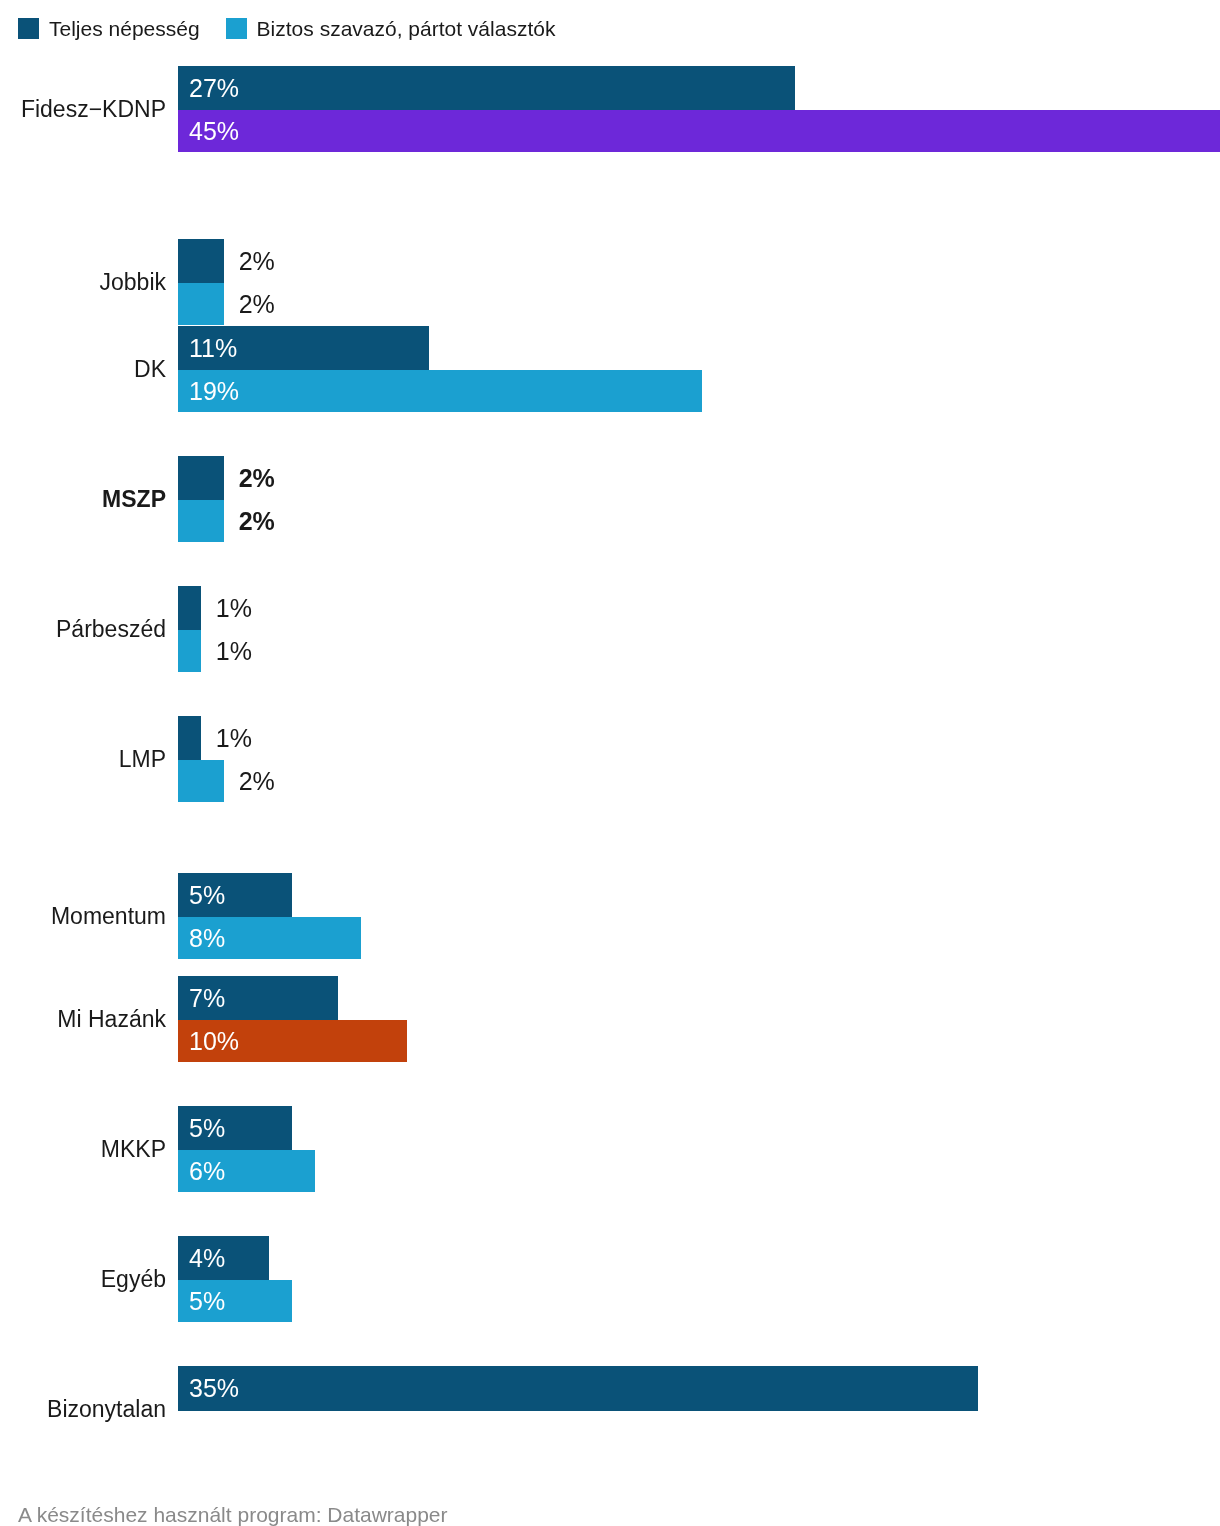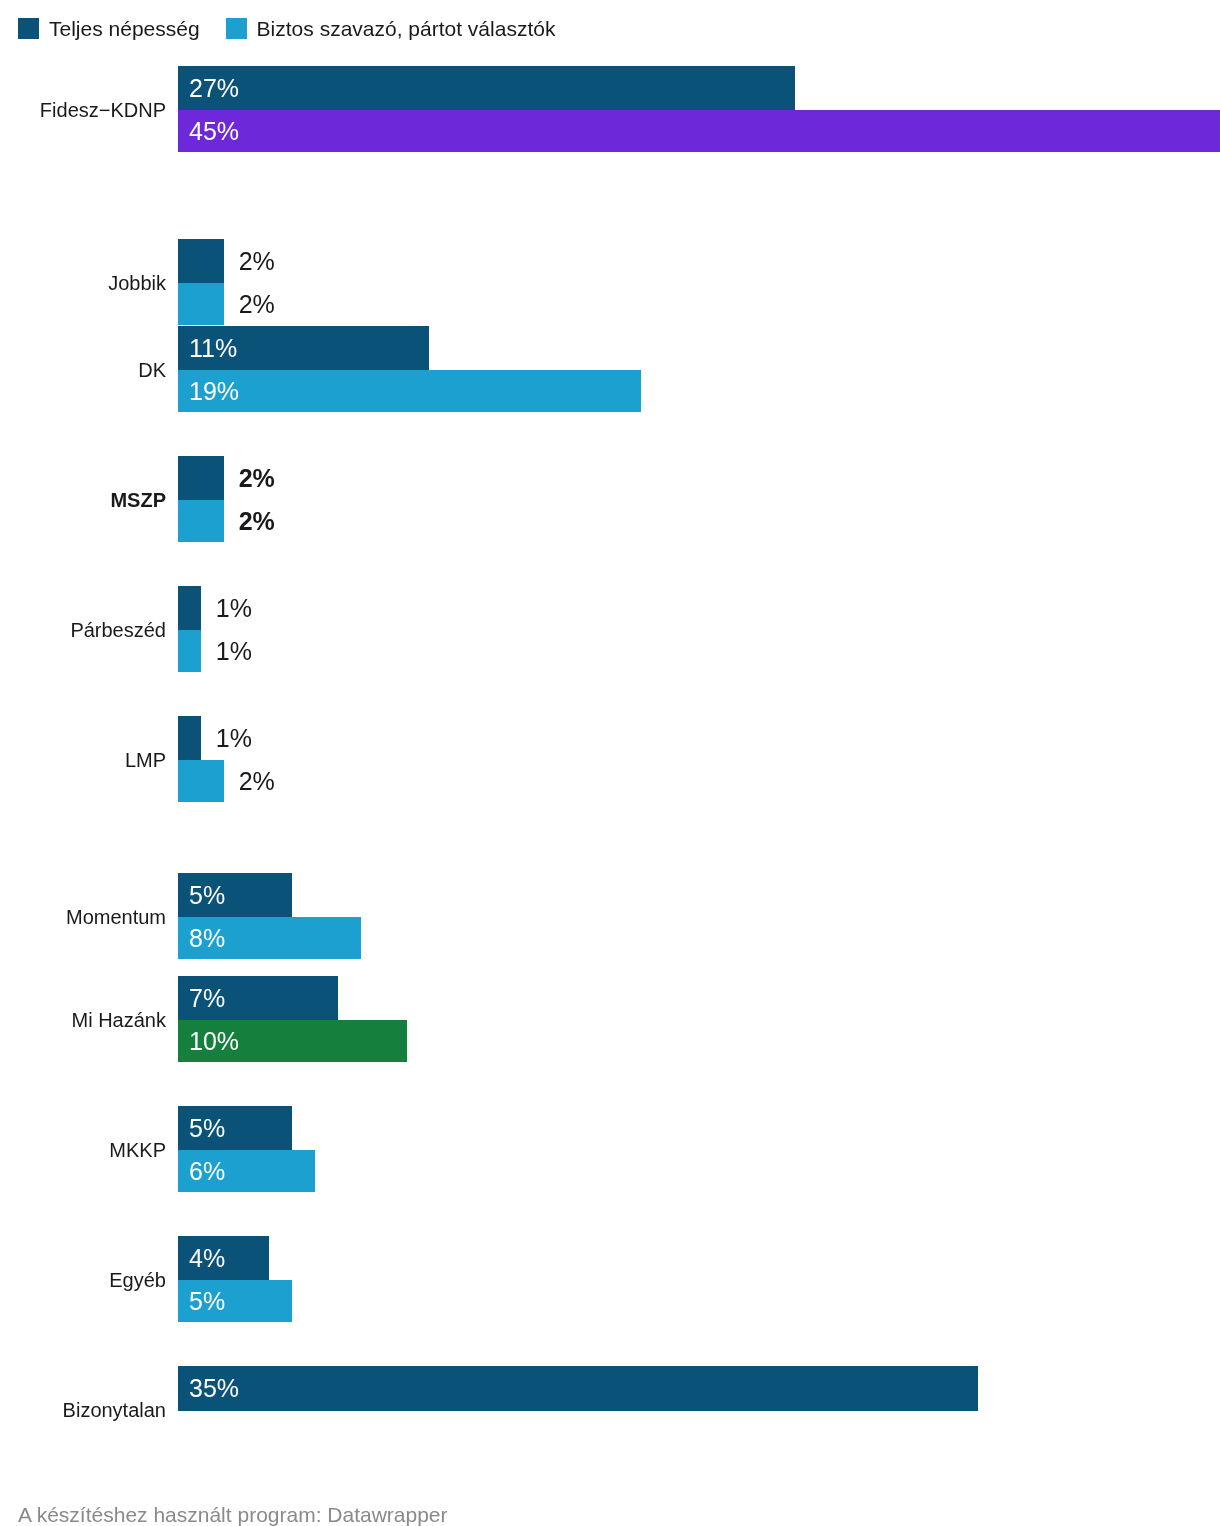--- a/index.html
+++ b/index.html
@@ -59,21 +59,21 @@
   }
   .row-label {
     position: absolute;
     left: 0;
     width: 166px;
     top: 0;
     height: 88px;
     display: flex;
     align-items: center;
     justify-content: flex-end;
-    font-size: 20px;
+    font-size: 23px;
     line-height: 1.1;
     color: #1a1a1a;
     white-space: nowrap;
     padding-right: 0;
     box-sizing: border-box;
   }
   .bars {
     position: absolute;
     left: 178px;
     top: 0;
@@ -160,21 +160,21 @@
           <span class="bar-value outside">2%</span>
         </div>
       </div>
     </div>
     <div class="row" style="top: 326px;">
       <div class="row-label">DK</div>
       <div class="bars">
         <div class="bar primary" style="width: 251.35px; background: rgb(10, 82, 120);">
           <span class="bar-value inside">11%</span>
         </div>
-        <div class="bar secondary" style="width: 463px; background: rgb(27, 160, 208);">
+        <div class="bar secondary" style="width: 524px; background: rgb(27, 160, 208);">
           <span class="bar-value inside">19%</span>
         </div>
       </div>
     </div>
     <div class="row" style="top: 456px; font-weight: bold;">
       <div class="row-label">MSZP</div>
       <div class="bars">
         <div class="bar primary" style="width: 45.7px; background: rgb(10, 82, 120);">
           <span class="bar-value outside">2%</span>
         </div>
@@ -215,21 +215,21 @@
           <span class="bar-value inside">8%</span>
         </div>
       </div>
     </div>
     <div class="row" style="top: 976px;">
       <div class="row-label">Mi Hazánk</div>
       <div class="bars">
         <div class="bar primary" style="width: 159.95px; background: rgb(10, 82, 120);">
           <span class="bar-value inside">7%</span>
         </div>
-        <div class="bar secondary" style="width: 228.5px; background: #15803d;">
+        <div class="bar secondary" style="width: 228.5px; background: #c2410c;">
           <span class="bar-value inside">10%</span>
         </div>
       </div>
     </div>
     <div class="row" style="top: 1106px;">
       <div class="row-label">MKKP</div>
       <div class="bars">
         <div class="bar primary" style="width: 114.25px; background: rgb(10, 82, 120);">
           <span class="bar-value inside">5%</span>
         </div>

